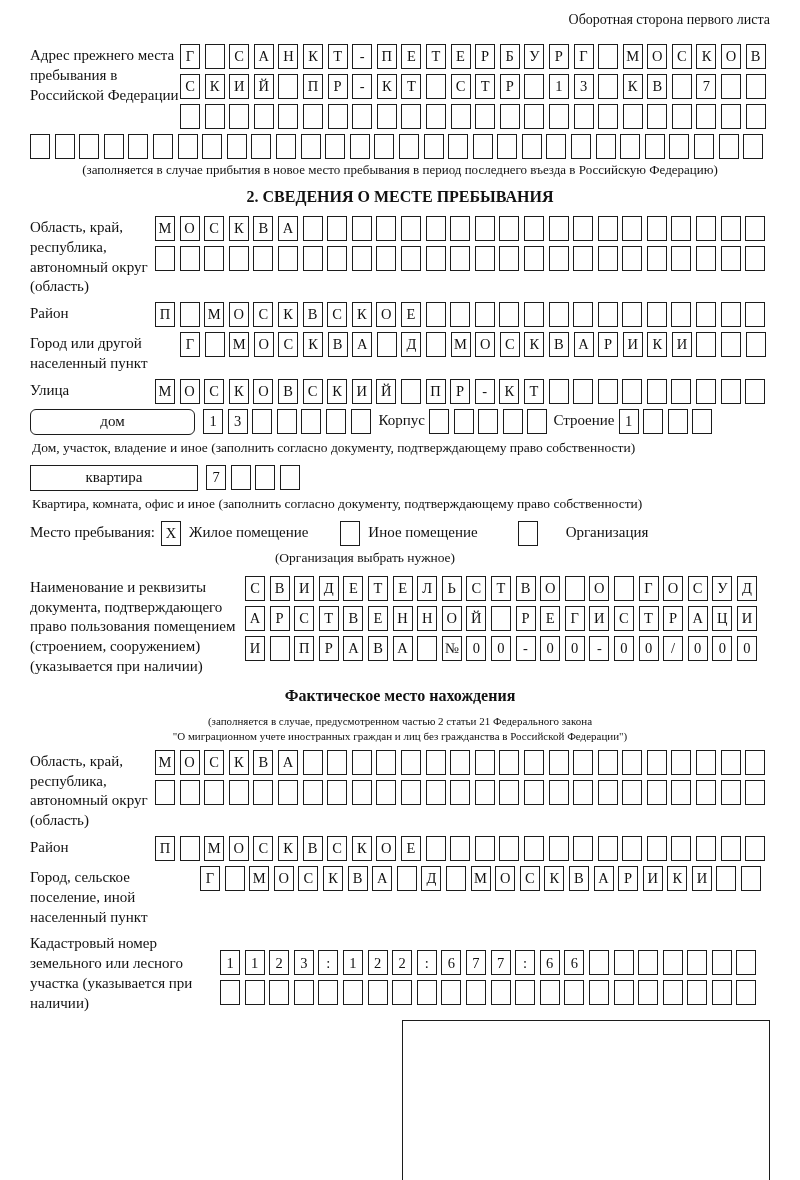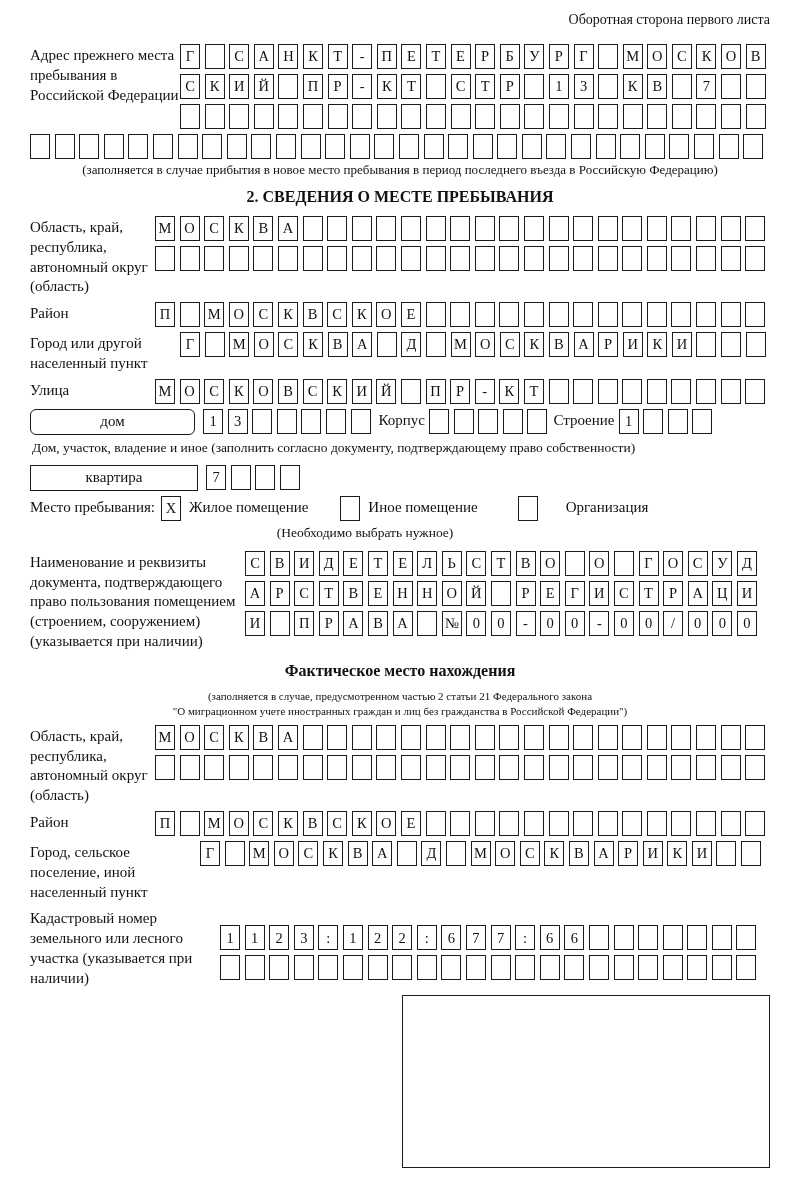--- a/index.html
+++ b/index.html
@@ -349,20 +349,21 @@
   <div class="frow">
     <div class="named-rect" style="width:168px;">квартира</div>
     <div class="gap8"></div>
     <div class="boxes">
         <span class="cbox">7</span>
         <span class="cbox"></span>
         <span class="cbox"></span>
         <span class="cbox"></span>
       </div>
   </div>
+  <div class="caption">Квартира, комната, офис и иное (заполнить согласно документу, подтверждающему право собственности)</div>
 
   <div class="frow">
     <div class="inline-lab">Место пребывания:</div>
     <div class="gap6"></div>
     <div class="boxes">
         <span class="cbox">X</span>
       </div>
     <div class="gap8"></div>
     <div class="inline-lab">Жилое помещение</div>
     <div style="width:32px;flex:none;"></div>
@@ -371,21 +372,21 @@
       </div>
     <div class="gap8"></div>
     <div class="inline-lab">Иное помещение</div>
     <div style="width:40px;flex:none;"></div>
     <div class="boxes">
         <span class="cbox"></span>
       </div>
     <div style="width:28px;flex:none;"></div>
     <div class="inline-lab">Организация</div>
   </div>
-  <div class="choice-note">(Необходимо выбрать нужное)</div>
+  <div class="choice-note">(Организация выбрать нужное)</div>
 
   <div class="frow">
     <div class="flabel w215">Наименование и реквизиты документа, подтверждающего право пользования помещением (строением, сооружением) (указывается при наличии)</div>
     <div class="boxcol">
       <div class="boxes">
           <span class="cbox">С</span>
           <span class="cbox">В</span>
           <span class="cbox">И</span>
           <span class="cbox">Д</span>
           <span class="cbox">Е</span>

